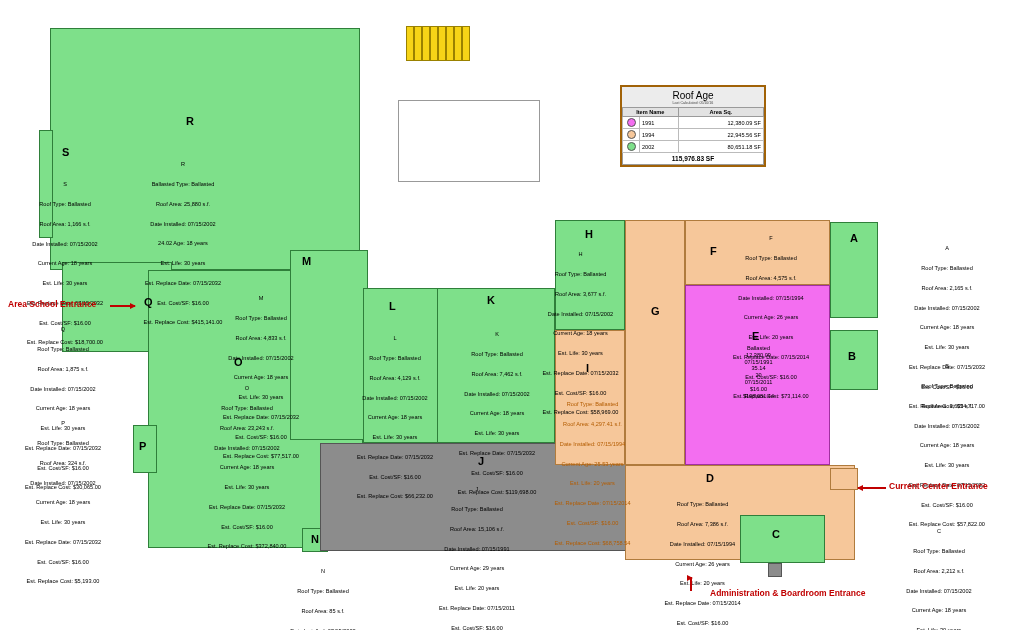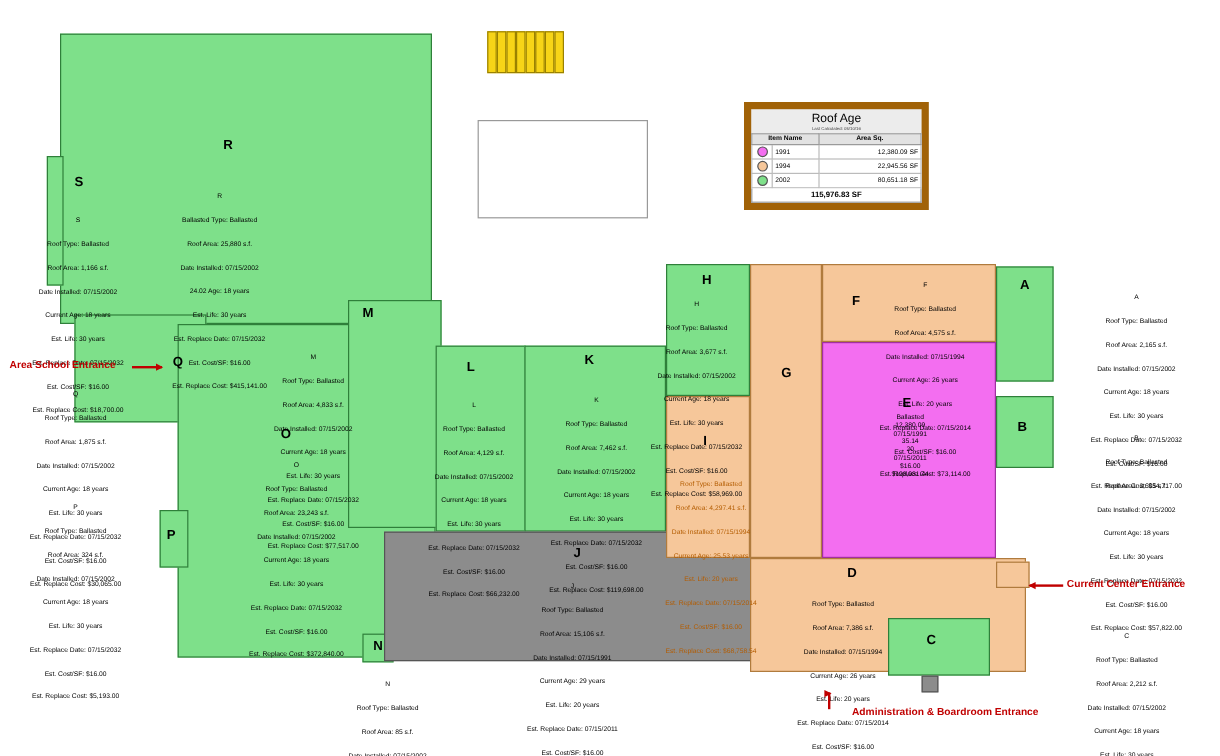--- a/index.html
+++ b/index.html
@@ -17,21 +17,21 @@
   .grey{background:#8c8c8c;border:1px solid #555;}
   .white{background:#ffffff;border:1px solid #999;}
   .letter{position:absolute;font-size:11px;font-weight:bold;color:#000;}
   .callout{position:absolute;text-align:center;line-height:1.18;font-size:5.6px;white-space:pre;}
   .callout.org{color:#b35c00;}
   .entrance{position:absolute;color:#c00000;font-weight:bold;font-size:8.5px;white-space:nowrap;}
   .arrow{position:absolute;background:#c00000;height:1.5px;}
   .arrow:after{content:"";position:absolute;right:-1px;top:-2.5px;border-left:6px solid #c00000;border-top:3px solid transparent;border-bottom:3px solid transparent;}
   .arrow.left:after{content:"";position:absolute;left:-1px;right:auto;top:-2.5px;border-right:6px solid #c00000;border-left:0;border-top:3px solid transparent;border-bottom:3px solid transparent;}
   
-  #legend{position:absolute;left:620px;top:85px;width:142px;background:#ececec;border:6px solid #a16207;}
+  #legend{position:absolute;left:620px;top:85px;width:142px;background:#ececec;border:2px solid #a16207;}
   #legend .title{text-align:center;font-size:10px;padding:3px 0 0 0;}
   #legend .sub{text-align:center;font-size:3.6px;color:#444;padding-bottom:2px;}
   #legend table{border-collapse:collapse;width:100%;font-size:5.6px;background:#fff;}
   #legend th{background:#e2e2e2;border:1px solid #9a9a9a;font-weight:bold;padding:1px 2px;}
   #legend td{border:1px solid #bbb;padding:1px 2px;}
   #legend td.sw{width:12px;text-align:center;}
   #legend td.val{text-align:right;}
   #legend .total{text-align:center;font-weight:bold;font-size:6.5px;padding:2px 0;background:#fff;border:1px solid #9a9a9a;border-top:none;}
   .dot{display:inline-block;width:7px;height:7px;border-radius:50%;border:1px solid #555;vertical-align:middle;}
   .ygrid{position:absolute;left:406px;top:26px;width:64px;height:35px;display:grid;grid-template-columns:repeat(8,1fr);}

